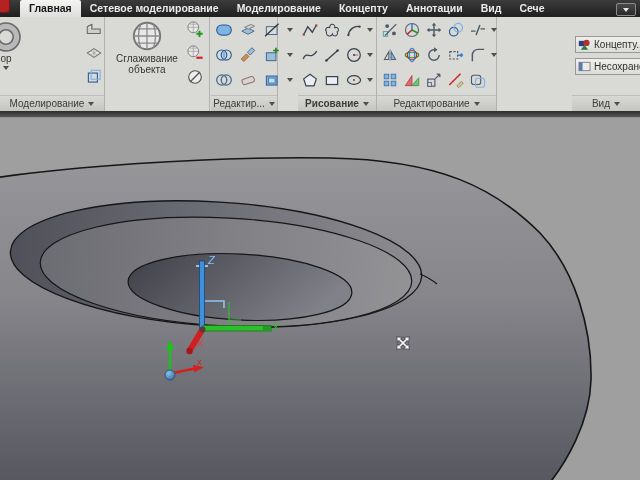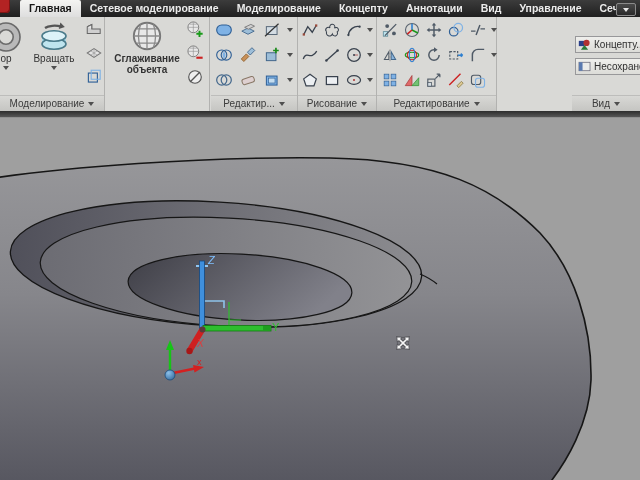--- a/index.html
+++ b/index.html
@@ -49,21 +49,20 @@
 
 <div class="tabbar">
   <div class="logo-frag"></div>
   <div class="tabs">
       <div class="tab active">Главная</div>
       <div class="tab">Сетевое моделирование</div>
       <div class="tab">Моделирование</div>
       <div class="tab">Концепту</div>
       <div class="tab">Аннотации</div>
       <div class="tab">Вид</div>
-      <div class="tab">Управление</div>
       <div class="tab">Сече</div>
     </div>
   <div class="tab-overflow">
     <span class="dd light"></span>
   </div>
 </div>
 
 <div class="ribbon">
 
   <div class="panel" style="left:0;width:105px;">
@@ -71,33 +70,20 @@
       <span class="bicon">
           <svg viewBox="0 0 16 16">
             <circle cx="8" cy="8" r="5.4" fill="none" stroke="#b9b9b9" stroke-width="3.4"></circle>
             <circle cx="8" cy="8" r="7" fill="none" stroke="#6a6a6a" stroke-width="0.8"></circle>
             <circle cx="8" cy="8" r="3.6" fill="none" stroke="#6a6a6a" stroke-width="0.8"></circle>
           </svg>
         </span>
       <span class="blabel">ор</span>
       <span class="dd" style="margin-top:2px;"></span>
     </div>
-    <div class="bigbtn" style="left:26px;top:4px;width:56px;">
-      <span class="bicon">
-          <svg viewBox="0 0 16 16">
-            <path d="M3.5 3.5 A5.5 2.3 0 0 1 11.5 2.8" fill="none" stroke="#555" stroke-width="1.1"></path>
-            <path d="M11.2 0.8 L13.4 3 L10.4 4 Z" fill="#555"></path>
-            <rect x="2" y="7.5" width="12" height="4" fill="#a9d8e6"></rect>
-            <ellipse cx="8" cy="11.5" rx="6" ry="2.6" fill="#bfe4ee" stroke="#4a7a8a" stroke-width="0.8"></ellipse>
-            <ellipse cx="8" cy="7.5" rx="6" ry="2.6" fill="#ddf2f8" stroke="#4a7a8a" stroke-width="0.8"></ellipse>
-          </svg>
-        </span>
-      <span class="blabel">Вращать</span>
-      <span class="dd" style="margin-top:2px;"></span>
-    </div>
     <div class="col" style="left:85px;top:3px;">
       <span class="cell">
           <svg viewBox="0 0 16 16">
             <path d="M2 12 L2 6 L6 4 L6 8 L13.5 8 L13.5 12 Z" fill="#cfcfcf" stroke="#666" stroke-width="0.9"></path>
             <path d="M2 6 L6 4 L6 8" fill="#e6e6e6" stroke="#666" stroke-width="0.9"></path>
           </svg>
         </span>
       <span class="cell">
           <svg viewBox="0 0 16 16">
             <path d="M2 8 L8 4 L14 8 L8 12 Z" fill="#e4e4e4" stroke="#777" stroke-width="0.9"></path>
@@ -110,21 +96,21 @@
             <rect x="5.5" y="2" width="8" height="8" fill="none" stroke="#7fb2e5" stroke-width="1"></rect>
           </svg>
         </span>
     </div>
     <div class="pstrip">
       <span class="plabel">Моделирование</span>
       <span class="dd"></span>
     </div>
   </div>
 
-  <div class="panel" style="left:106px;width:104px;font-weight:bold;">
+  <div class="panel" style="left:106px;width:104px;">
     <div class="bigbtn" style="left:6px;top:2px;width:70px;">
       <span class="bicon lg">
           <svg viewBox="0 0 16 16">
             <circle cx="8" cy="8" r="6.2" fill="#e8e8e8" stroke="#777" stroke-width="0.9"></circle>
             <path d="M1.8 8 H14.2 M3.2 4.6 H12.8 M3.2 11.4 H12.8 M8 1.8 V14.2" stroke="#8a8a8a" stroke-width="0.6" fill="none"></path>
             <path d="M5 2.6 C3.7 6 3.7 10 5 13.4 M11 2.6 C12.3 6 12.3 10 11 13.4" stroke="#8a8a8a" stroke-width="0.6" fill="none"></path>
           </svg>
         </span>
       <span class="blabel">Сглаживание</span>
       <span class="blabel">объекта</span>
@@ -146,21 +132,21 @@
         </span>
       <span class="cell">
           <svg viewBox="0 0 16 16">
             <circle cx="8" cy="8" r="5.6" fill="#eee" stroke="#555" stroke-width="1"></circle>
             <path d="M3.6 12.4 L12.4 3.6" stroke="#555" stroke-width="1.2"></path>
           </svg>
         </span>
     </div>
   </div>
 
-  <div class="panel" style="left:211px;width:87px;">
+  <div class="panel" style="left:211px;width:67px;">
     <div class="prow" style="left:4px;top:3px;">
       <span class="cell">
           <svg viewBox="0 0 16 16">
             <path d="M6 3.5 a4.5 4.5 0 0 0 0 9 h4 a4.5 4.5 0 0 0 0-9 Z" fill="#7fb2e5" stroke="#2e5f96" stroke-width="1"></path>
           </svg>
         </span>
       <span class="cell">
           <svg viewBox="0 0 16 16">
             <path d="M2.5 9 L8 6.2 L13.5 9 L8 11.8 Z" fill="#9dbed8" stroke="#44688c" stroke-width="0.8"></path>
             <path d="M5 5.6 L10.5 3 L13.8 4.6 L8.4 7.3 Z" fill="#cfcfcf" stroke="#777" stroke-width="0.8"></path>
@@ -215,21 +201,21 @@
           </svg>
         </span>
       <span class="dd"></span>
     </div>
     <div class="pstrip">
       <span class="plabel">Редактир...</span>
       <span class="dd"></span>
     </div>
   </div>
 
-  <div class="panel" style="left:298px;width:79px;">
+  <div class="panel" style="left:298px;width:79px;font-weight:bold;">
     <div class="prow" style="left:3px;top:3px;gap:4px;">
       <span class="cell">
           <svg viewBox="0 0 16 16">
             <path d="M2.5 12 L6 5 L10 10 L13.5 4" fill="none" stroke="#39424e" stroke-width="1.2"></path>
             <rect x="1.5" y="11" width="2" height="2" fill="#9a4a3a"></rect>
             <rect x="12.5" y="3" width="2" height="2" fill="#9a4a3a"></rect>
           </svg>
         </span>
       <span class="cell">
           <svg viewBox="0 0 16 16">

